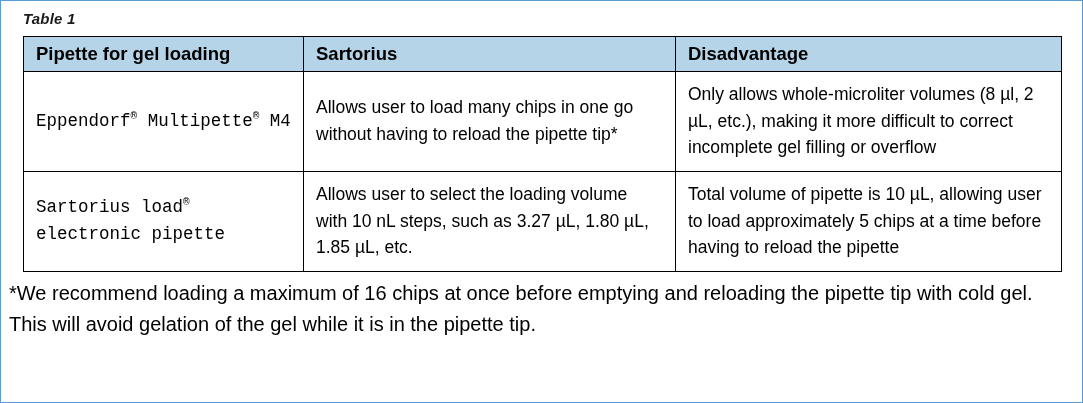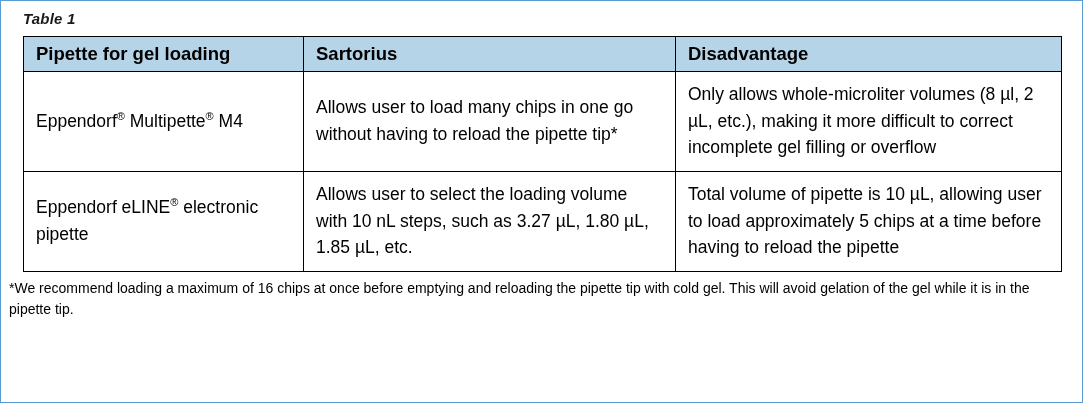--- a/index.html
+++ b/index.html
@@ -57,30 +57,31 @@
   table.data-table td {
     border: 1px solid #000000;
     vertical-align: middle;
     font-size: 17.5px;
     line-height: 1.52;
     padding: 9px 12px 10px 12px;
     color: #000000;
   }
   td.cell-name {
     font-size: 17px;
+    font-family: Liberation Mono, monospace;
   }
   .sup {
     font-size: 11px;
     vertical-align: super;
     line-height: 0;
   }
   .footnote {
     margin: 6px 0 0 8px;
     width: 1065px;
-    font-size: 14px;
+    font-size: 20px;
     line-height: 1.55;
     color: #000000;
   }
 </style>
 </head>
 <body>
 
 <div class="page">
 
   <div class="caption">Table 1</div>
@@ -99,21 +100,21 @@
           <th>Disadvantage</th>
         </tr>
       </thead>
       <tbody>
         <tr>
           <td class="cell-name"><span>Eppendorf</span><span class="sup">®</span><span> Multipette</span><span class="sup">®</span><span> M4</span></td>
           <td>Allows user to load many chips in one go without having to reload the pipette tip*</td>
           <td>Only allows whole-microliter volumes (8 µl, 2 µL, etc.), making it more difficult to correct incomplete gel filling or overflow</td>
         </tr>
         <tr>
-          <td class="cell-name"><span>Eppendorf eLINE</span><span class="sup">®</span><span> electronic pipette</span><span class="sup"></span><span></span></td>
+          <td class="cell-name"><span>Sartorius load</span><span class="sup">®</span><span> electronic pipette</span><span class="sup"></span><span></span></td>
           <td>Allows user to select the loading volume with 10 nL steps, such as 3.27 µL, 1.80 µL, 1.85 µL, etc.</td>
           <td>Total volume of pipette is 10 µL, allowing user to load approximately 5 chips at a time before having to reload the pipette</td>
         </tr>
       </tbody>
     </table>
   </div>
 
   <div class="footnote">*We recommend loading a maximum of 16 chips at once before emptying and reloading the pipette tip with cold gel. This will avoid gelation of the gel while it is in the pipette tip.</div>
 
 </div>

